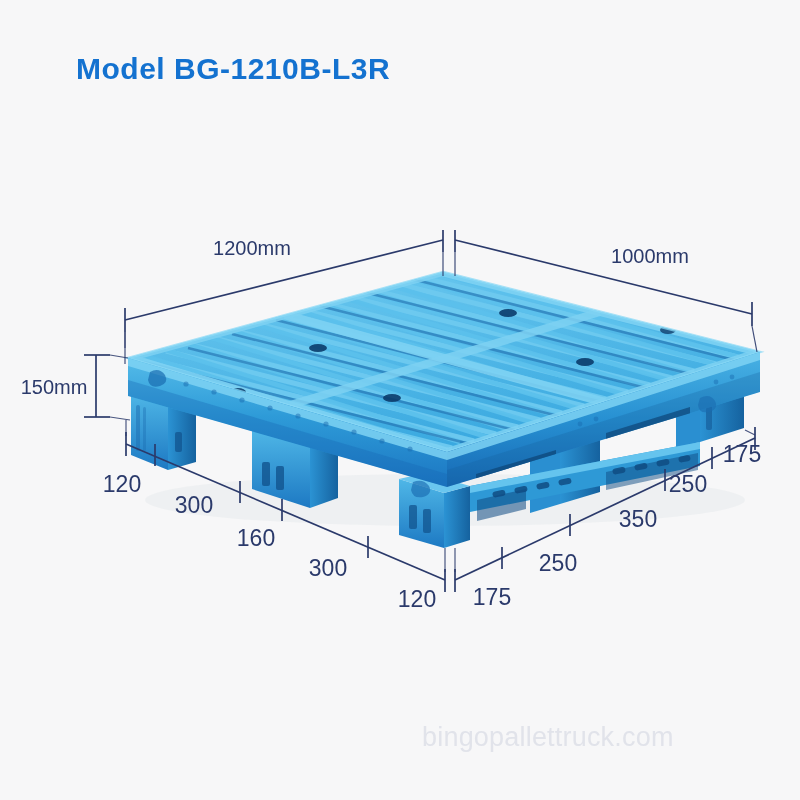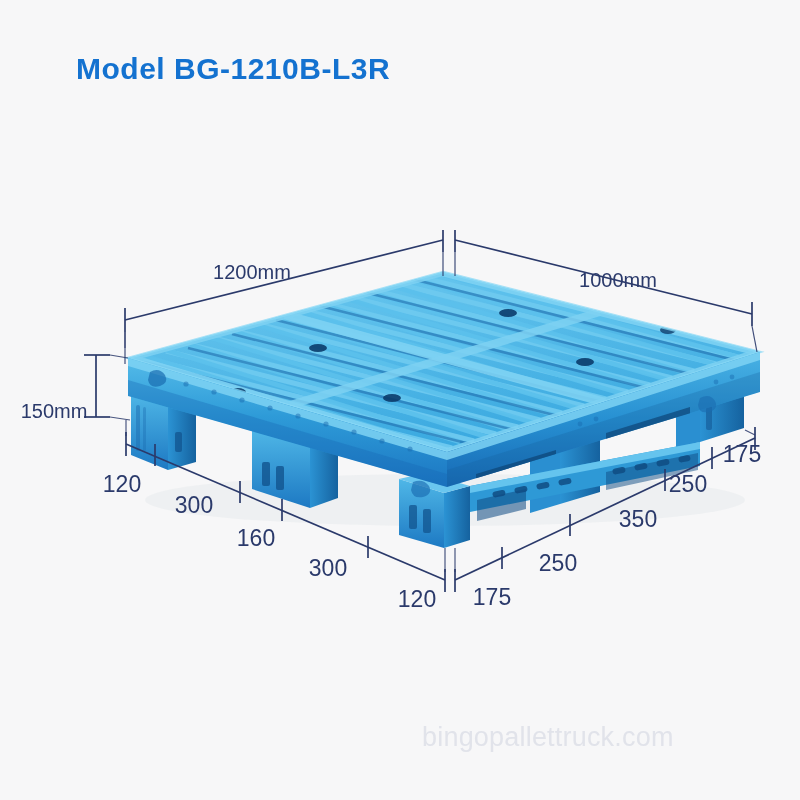--- a/index.html
+++ b/index.html
@@ -33,21 +33,21 @@
     white-space:nowrap;
   }
   .dimlabel{
     position:absolute;
     font-size:23px;
     color:#2b3a6b;
     white-space:nowrap;
     transform:translate(-50%,-50%);
     font-weight:400;
   }
-  .dimlabel.big{font-size:20px;margin-top:24px;}
+  .dimlabel.big{font-size:20px;}
 </style>
 </head>
 <body>
 
 <div id="stage">
 
   <svg viewBox="0 0 800 800">
     <defs>
       <linearGradient id="deckTop" x1="0" y1="0" x2="0.4" y2="1">
         <stop offset="0" stop-color="#6ecaf0"></stop>
@@ -347,21 +347,21 @@
         <line x1="445" y1="548" x2="445" y2="572"></line>
         <line x1="455" y1="548" x2="455" y2="572"></line>
         <line x1="745" y1="430" x2="755" y2="435"></line>
       </g>
     </g>
   </svg>
 
   <div class="title">Model BG-1210B-L3R</div>
 
   <div class="dimlabel big" style="left:252px;top:248px;">1200mm</div>
-  <div class="dimlabel big" style="left:618px;top:256px;">1000mm</div>
+  <div class="dimlabel big" style="left:650px;top:256px;">1000mm</div>
   <div class="dimlabel big" style="left:54px;top:387px;">150mm</div>
 
   <div class="dimlabel" style="left:122px;top:484px;">120</div>
   <div class="dimlabel" style="left:194px;top:505px;">300</div>
   <div class="dimlabel" style="left:256px;top:538px;">160</div>
   <div class="dimlabel" style="left:328px;top:568px;">300</div>
   <div class="dimlabel" style="left:417px;top:599px;">120</div>
 
   <div class="dimlabel" style="left:492px;top:597px;">175</div>
   <div class="dimlabel" style="left:558px;top:563px;">250</div>

